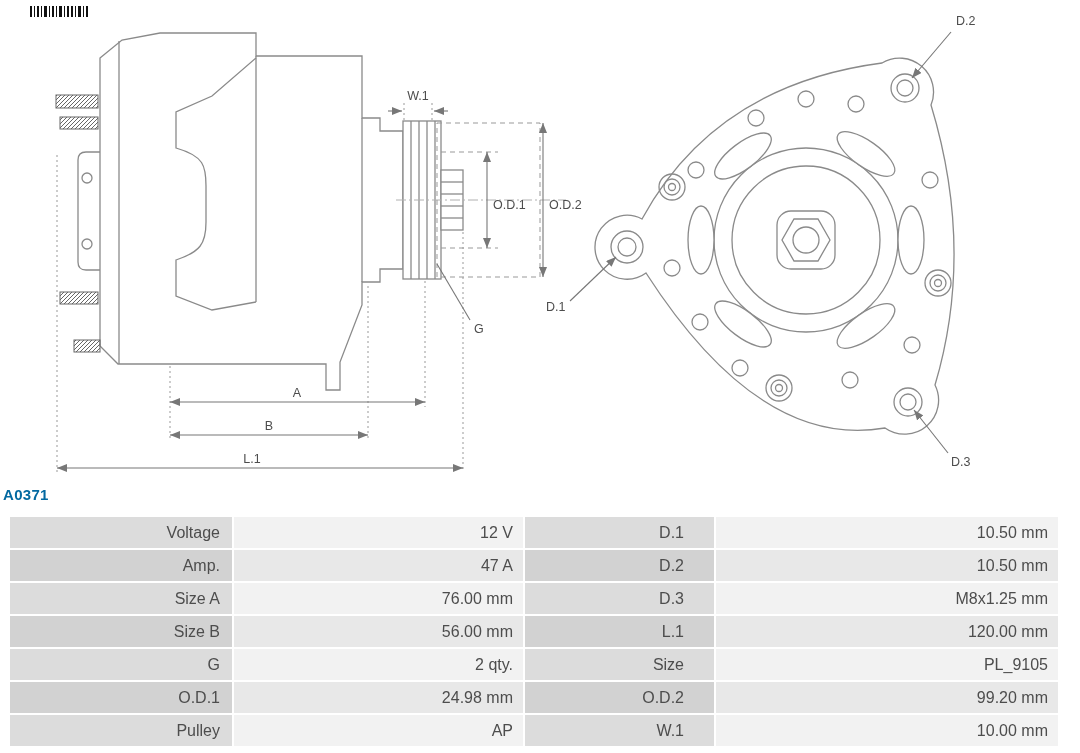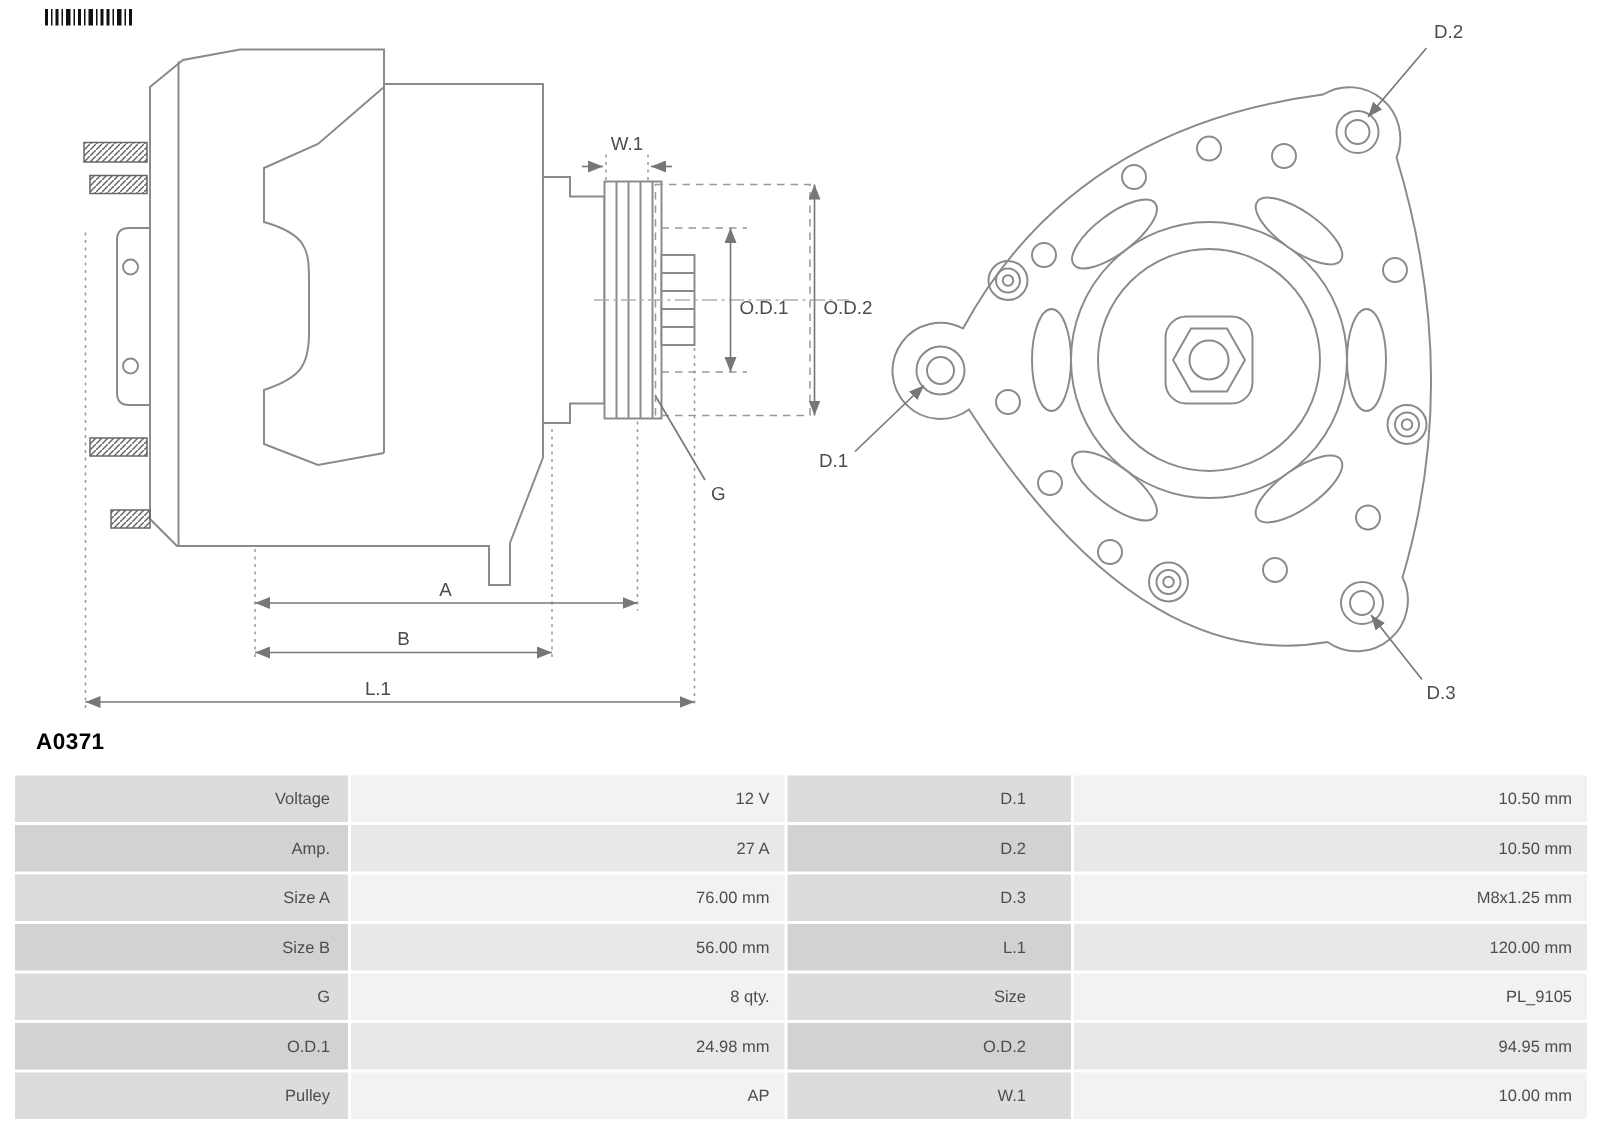--- a/index.html
+++ b/index.html
@@ -3,27 +3,27 @@
 <meta charset="utf-8">
 <style>
   html,body{margin:0;padding:0;background:#fff;}
   .sheet{
     position:relative;width:1080px;height:753px;background:#fff;overflow:hidden;
     font-family:"Liberation Sans",sans-serif;color:#4d4d4d;
   }
   .drawing{position:absolute;left:0;top:0;}
   svg text{font-family:"Liberation Sans",sans-serif;font-size:12.5px;fill:#4d4d4d;}
   .part-number{
-    position:absolute;left:24px;top:486px;font-size:15px;font-weight:bold;
-    color:#000000;letter-spacing:.3px;
+    position:absolute;left:3px;top:486px;font-size:15px;font-weight:bold;
+    color:#0369a1;letter-spacing:.3px;
   }
   .spec-table{
     position:absolute;left:10px;top:517px;width:1048px;
     display:grid;grid-template-columns:222px 289px 189px 1fr;
-    grid-auto-rows:31px;gap:2px;font-size:11px;
+    grid-auto-rows:31px;gap:2px;font-size:16px;
   }
   .tr{display:contents;}
   .cell{display:flex;align-items:center;justify-content:flex-end;}
   .lbl.c1{padding-right:12px;}
   .lbl.c3{padding-right:30px;}
   .val{padding-right:10px;}
   .tr:nth-child(odd) .lbl{background:#dcdcdc;}
   .tr:nth-child(odd) .val{background:#f2f2f2;}
   .tr:nth-child(even) .lbl{background:#d2d2d2;}
   .tr:nth-child(even) .val{background:#e8e8e8;}
@@ -207,47 +207,47 @@
 
   <div class="spec-table">
     <div class="tr">
       <div class="cell lbl c1">Voltage</div>
       <div class="cell val">12 V</div>
       <div class="cell lbl c3">D.1</div>
       <div class="cell val">10.50 mm</div>
     </div>
     <div class="tr">
       <div class="cell lbl c1">Amp.</div>
-      <div class="cell val">27 A</div>
+      <div class="cell val">47 A</div>
       <div class="cell lbl c3">D.2</div>
       <div class="cell val">10.50 mm</div>
     </div>
     <div class="tr">
       <div class="cell lbl c1">Size A</div>
       <div class="cell val">76.00 mm</div>
       <div class="cell lbl c3">D.3</div>
       <div class="cell val">M8x1.25 mm</div>
     </div>
     <div class="tr">
       <div class="cell lbl c1">Size B</div>
       <div class="cell val">56.00 mm</div>
       <div class="cell lbl c3">L.1</div>
       <div class="cell val">120.00 mm</div>
     </div>
     <div class="tr">
       <div class="cell lbl c1">G</div>
-      <div class="cell val">8 qty.</div>
+      <div class="cell val">2 qty.</div>
       <div class="cell lbl c3">Size</div>
       <div class="cell val">PL_9105</div>
     </div>
     <div class="tr">
       <div class="cell lbl c1">O.D.1</div>
       <div class="cell val">24.98 mm</div>
       <div class="cell lbl c3">O.D.2</div>
-      <div class="cell val">94.95 mm</div>
+      <div class="cell val">99.20 mm</div>
     </div>
     <div class="tr">
       <div class="cell lbl c1">Pulley</div>
       <div class="cell val">AP</div>
       <div class="cell lbl c3">W.1</div>
       <div class="cell val">10.00 mm</div>
     </div>
   </div>
 
 </div>

